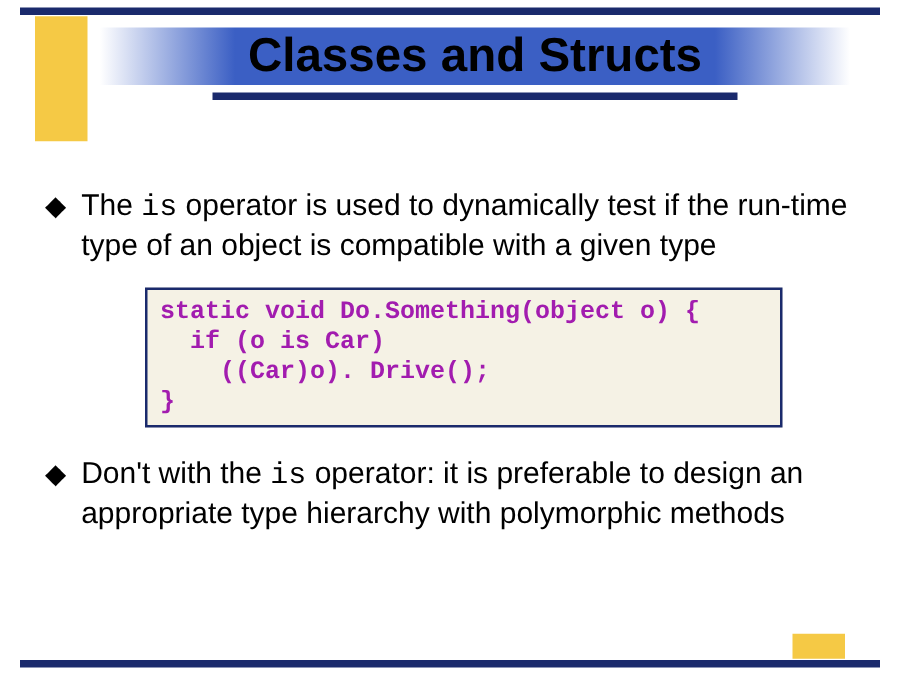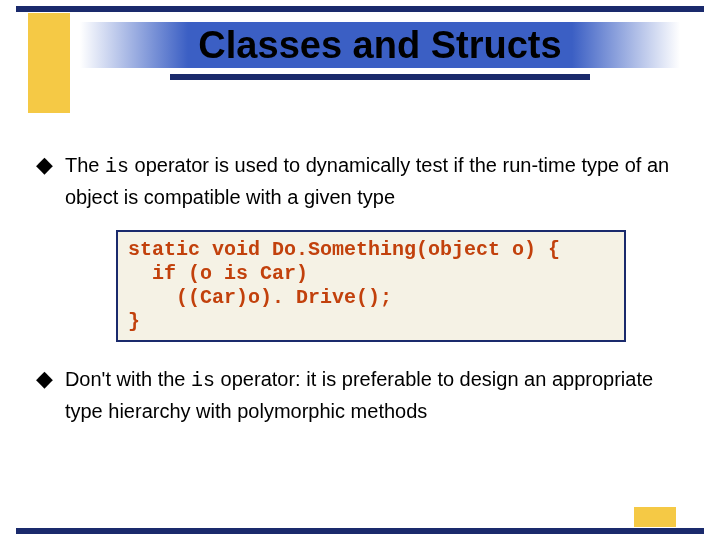--- a/index.html
+++ b/index.html
@@ -92,38 +92,38 @@
     margin-bottom: 18px;
   }
   .bullet {
     font-size: 22px;
     color: #000;
     margin-right: 12px;
     line-height: 30px;
     flex-shrink: 0;
   }
   .bullet-text {
-    font-size: 20px;
+    font-size: 24px;
     line-height: 30px;
     color: #000;
   }
   .bullet-text .mono {
     font-family: "Courier New", monospace;
   }
   .code-block {
     margin: 8px 0 22px 80px;
     width: 510px;
     border: 2px solid #1a2a6c;
     background: #f5f2e5;
     padding: 6px 10px;
     font-family: "Comic Sans MS", "Courier New", monospace;
     font-size: 20px;
     font-weight: bold;
     line-height: 24px;
-    color: #c2410c;
+    color: #a21caf;
     white-space: pre;
   }
 </style>
 </head>
 <body>
 
 <div class="top-border"></div>
 <div class="yellow-block-tl"></div>
 
 <div class="title-area">

